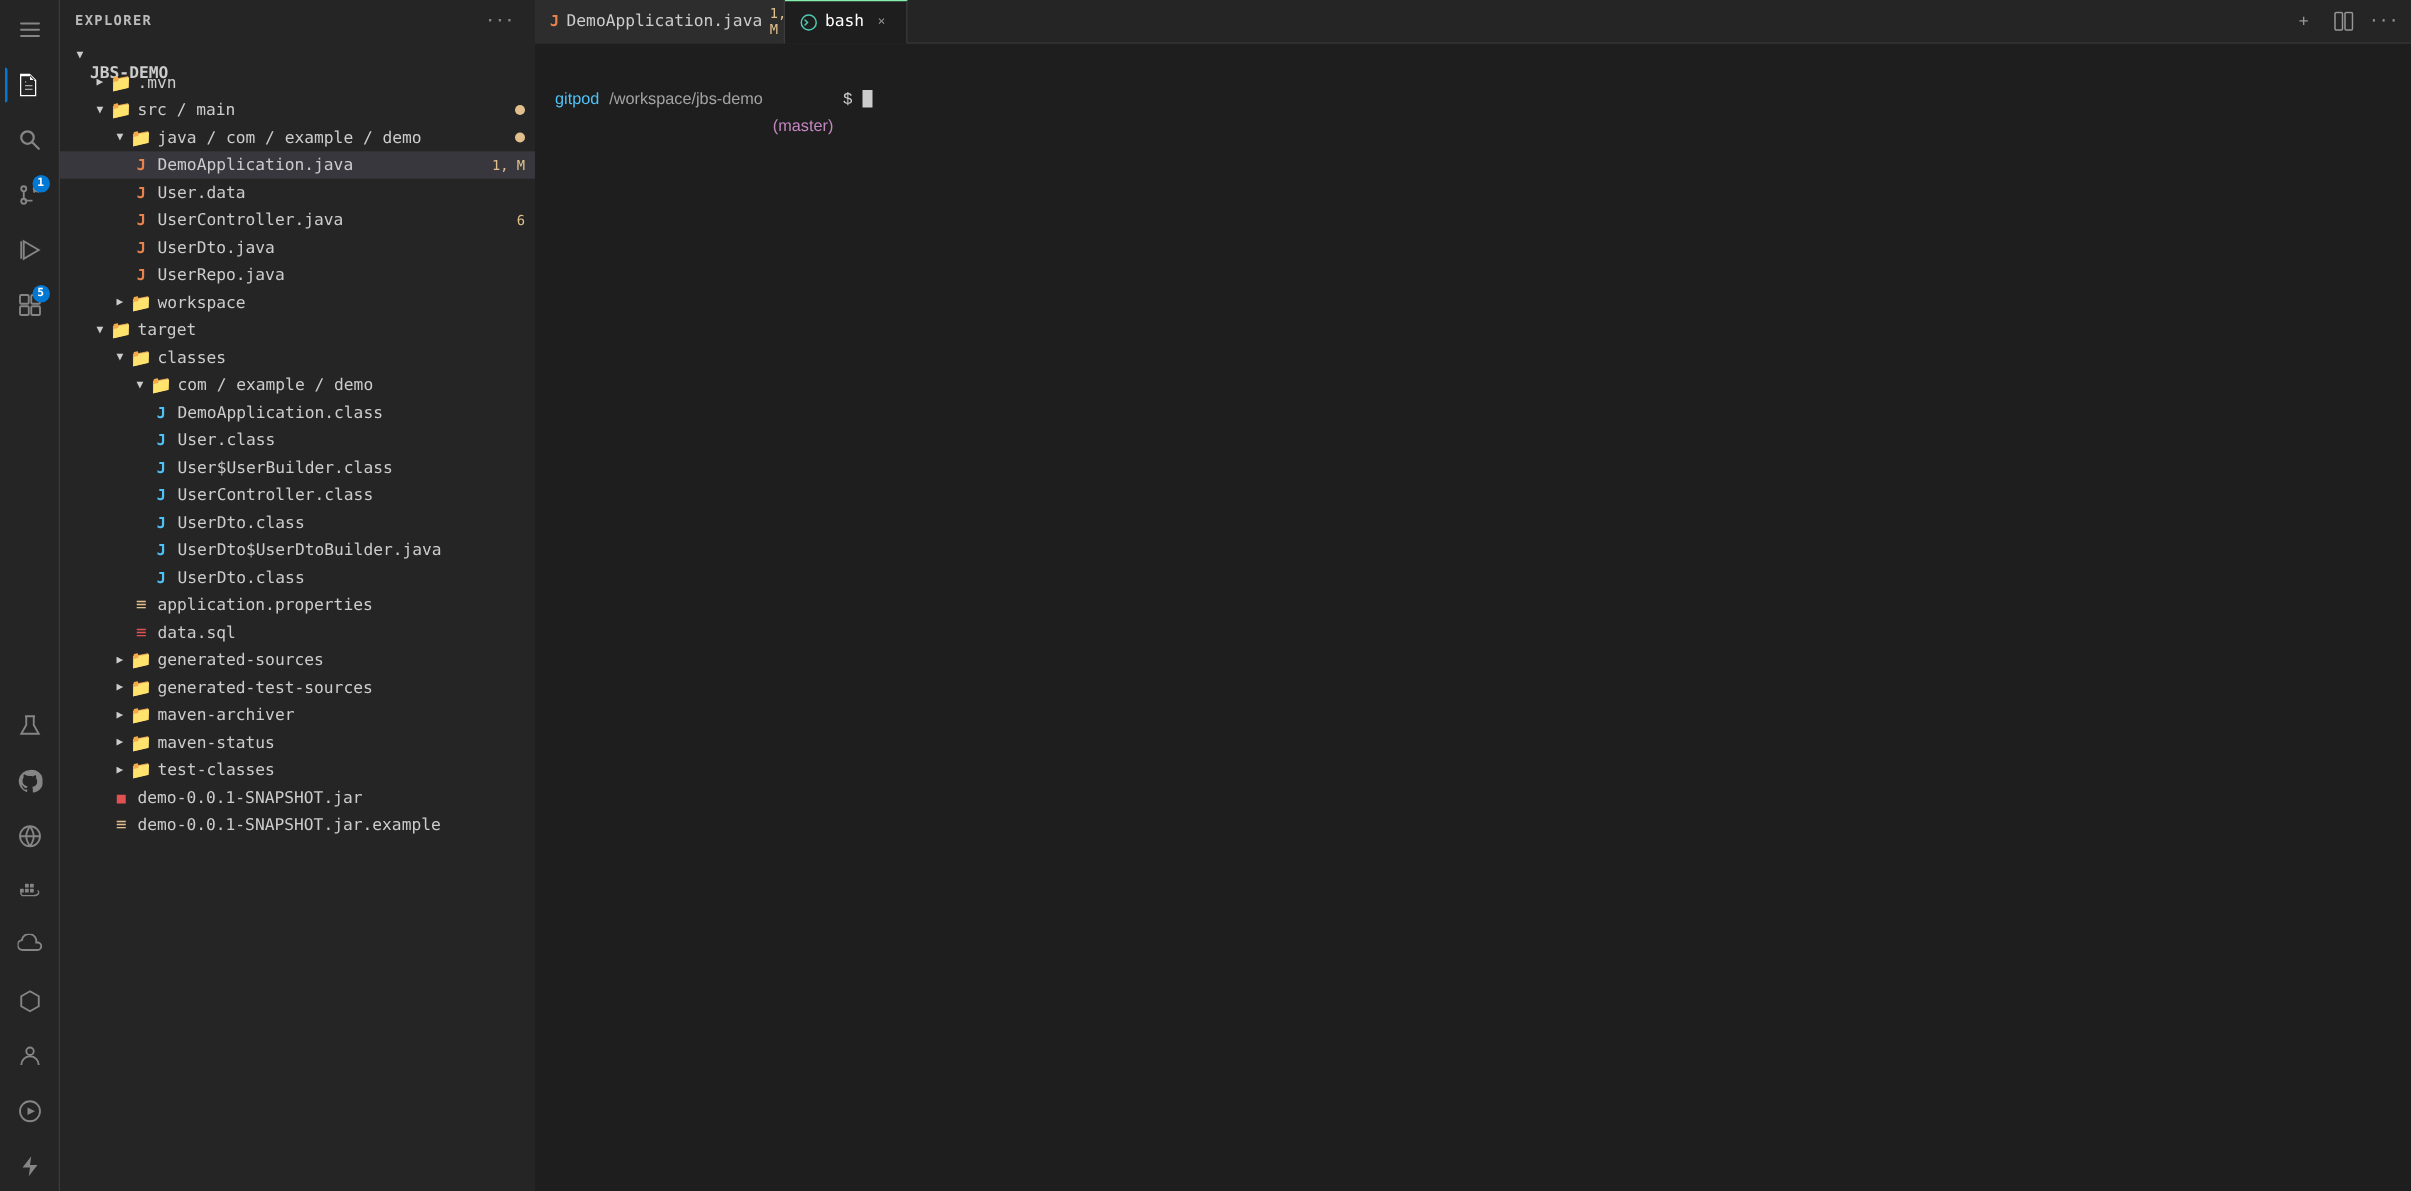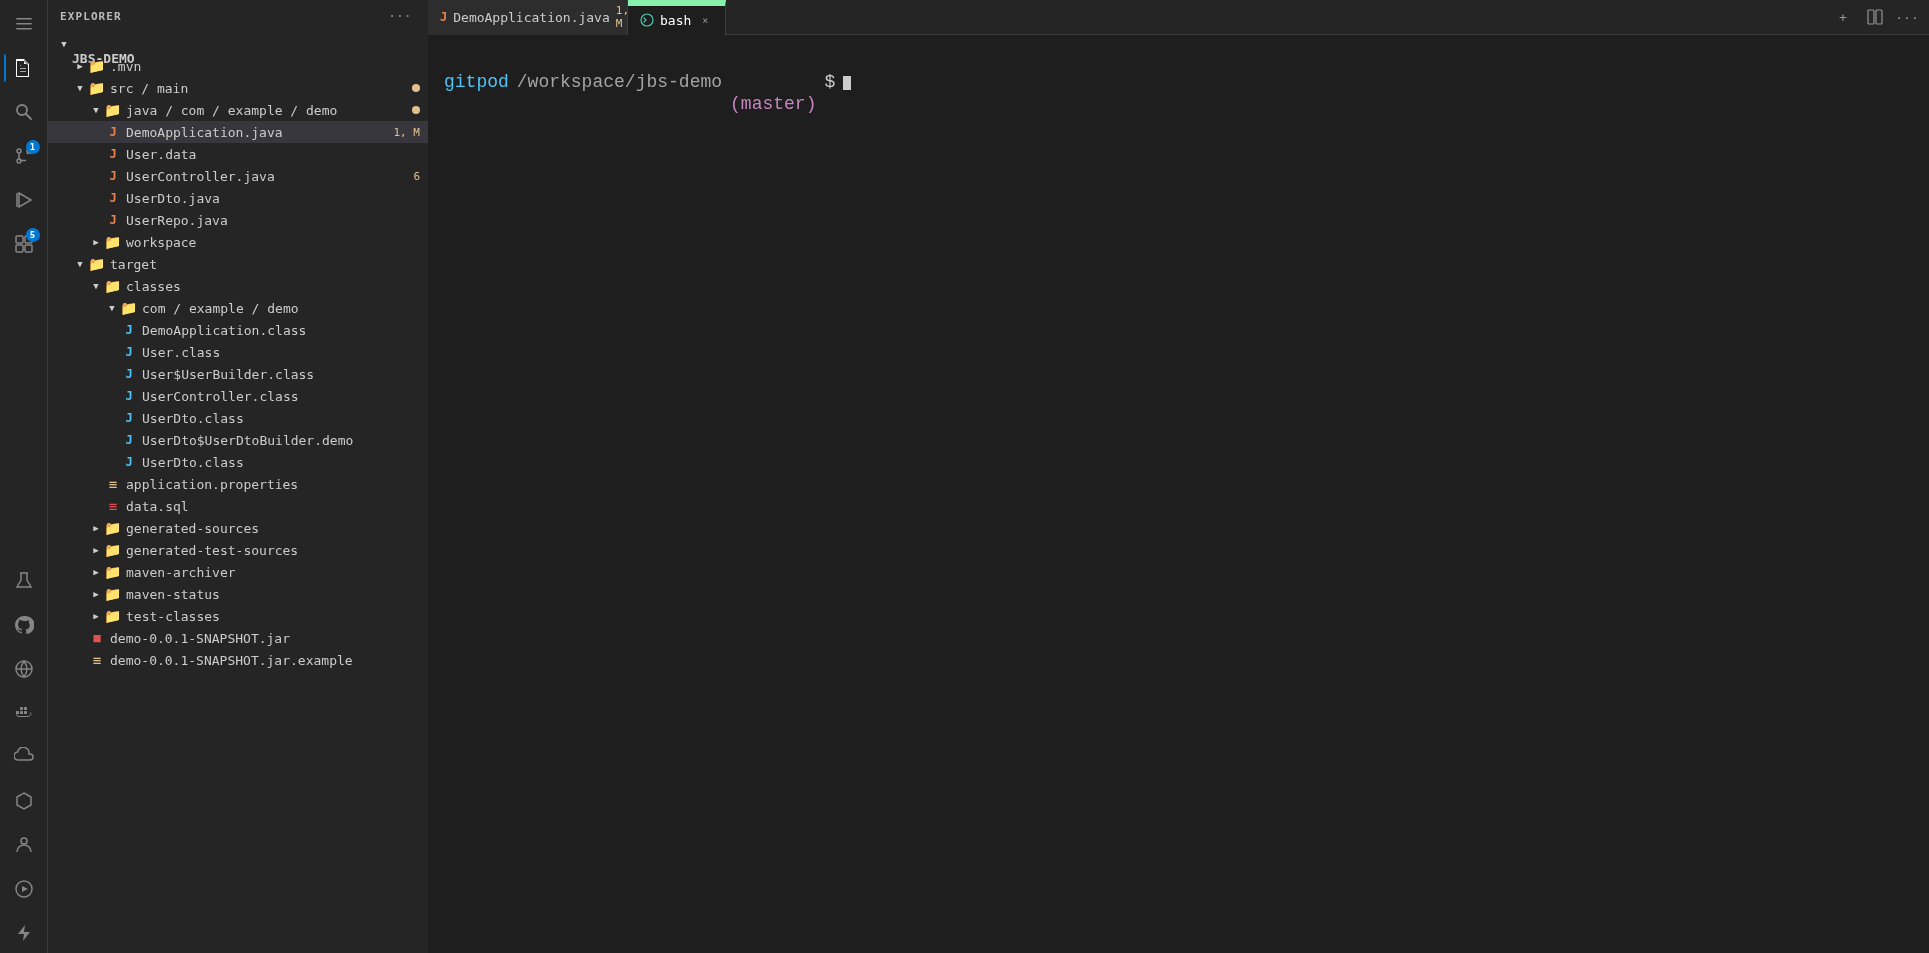--- a/index.html
+++ b/index.html
@@ -187,21 +187,21 @@
       color: #969696;
       background: #2d2d2d;
       position: relative;
       gap: 6px;
       max-width: 200px;
       flex-shrink: 0;
     }
     .tab.active {
       background: #1e1e1e;
       color: #ffffff;
-      border-top: 6px solid #86efac;
+      border-top: 1px solid #86efac;
     }
     .tab .tab-icon { font-size: 12px; }
     .tab .tab-close {
       width: 16px;
       height: 16px;
       display: flex;
       align-items: center;
       justify-content: center;
       border-radius: 3px;
       font-size: 10px;
@@ -227,22 +227,22 @@
 
     
     .editor-area {
       flex: 1;
       background: #1e1e1e;
       overflow: hidden;
       position: relative;
     }
     .terminal-content {
       padding: 12px 16px;
-      font-family: Liberation Mono, monospace;
-      font-size: 18px;
+      font-family: Liberation Sans, sans-serif;
+      font-size: 13px;
       line-height: 1.5;
       color: #cccccc;
     }
     .terminal-prompt {
       display: flex;
       align-items: center;
       gap: 4px;
     }
     .prompt-gitpod { color: #4fc3f7; }
     .prompt-path { color: #a3a3a3; }
@@ -467,21 +467,21 @@
       <span class="item-label">UserController.class</span>
     </div>
 
     <div class="tree-item" style="padding-left: 72px;">
       <span class="file-icon class-icon">J</span>
       <span class="item-label">UserDto.class</span>
     </div>
 
     <div class="tree-item" style="padding-left: 72px;">
       <span class="file-icon class-icon">J</span>
-      <span class="item-label">UserDto$UserDtoBuilder.demo</span>
+      <span class="item-label">UserDto$UserDtoBuilder.java</span>
     </div>
 
     <div class="tree-item" style="padding-left: 72px;">
       <span class="file-icon class-icon">J</span>
       <span class="item-label">UserDto.class</span>
     </div>
 
     <div class="tree-item" style="padding-left: 56px;">
       <span class="file-icon props-icon">≡</span>
       <span class="item-label">application.properties</span>

